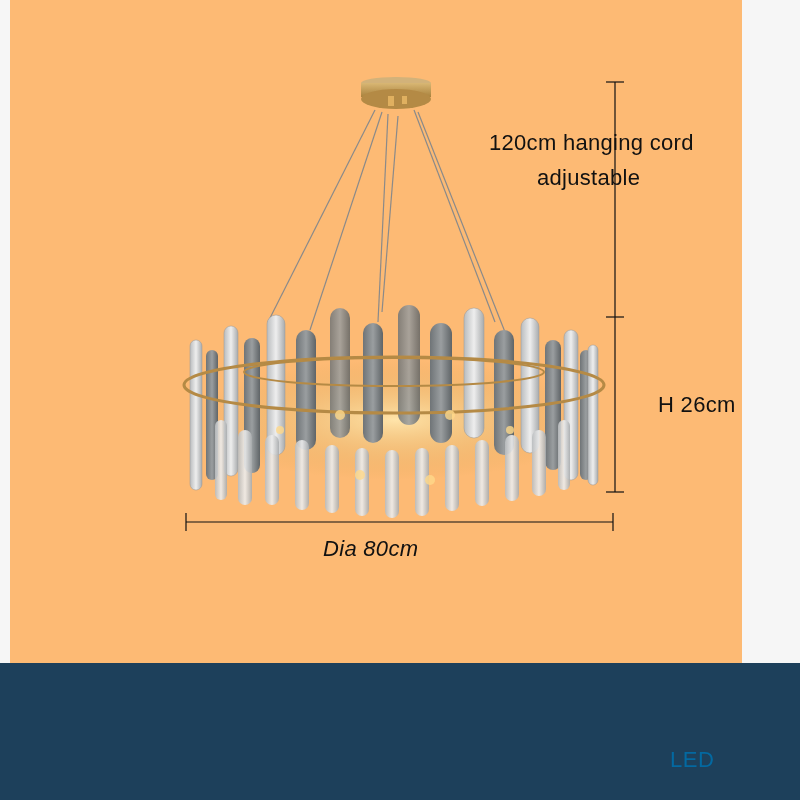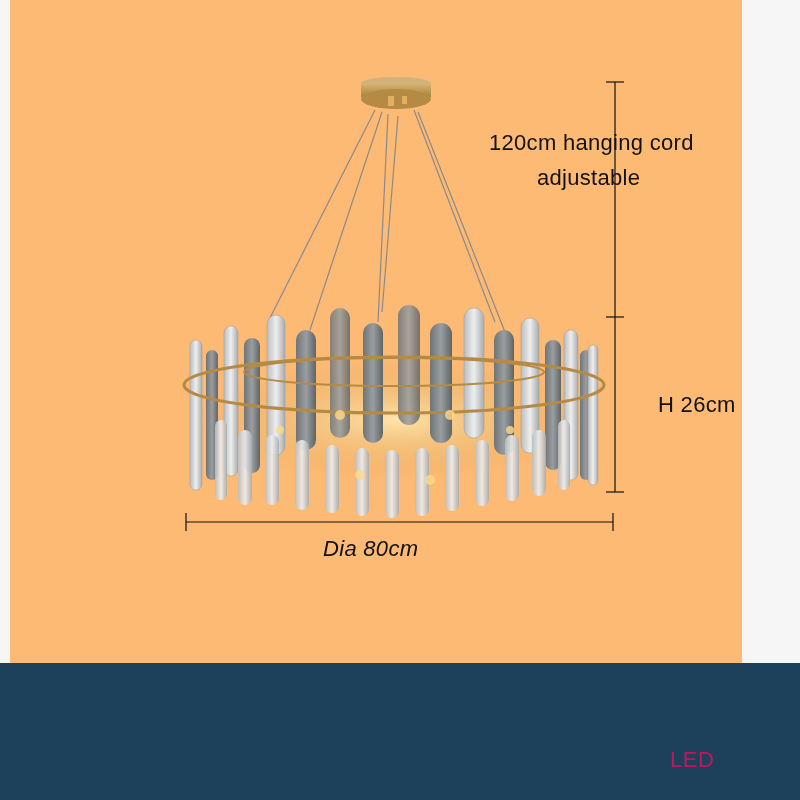--- a/index.html
+++ b/index.html
@@ -3,21 +3,21 @@
   <meta charset="utf-8">
   <style>
     html, body { margin: 0; padding: 0; }
     body {
       width: 800px; height: 800px; overflow: hidden; position: relative;
       background: #f6f6f6;
       font-family: "Liberation Sans", "DejaVu Sans", sans-serif;
     }
     .stage { position: absolute; left: 10px; top: 0; width: 732px; height: 663px; background: #fdba74; }
     .band { position: absolute; left: 0; top: 663px; width: 800px; height: 137px; background: #1d405b; }
-    .band-label { position: absolute; left: 670px; top: 747px; color: #be185d; font-size: 22px; letter-spacing: 0.5px; }
+    .band-label { position: absolute; left: 670px; top: 747px; color: #0369a1; font-size: 22px; letter-spacing: 0.5px; }
 
     .dim-text { position: absolute; color: #111; font-size: 22px; letter-spacing: 0.3px; white-space: nowrap; }
     .cord-line1 { left: 479px; top: 130px; }
     .cord-line2 { left: 527px; top: 165px; }
     .height-label { left: 613px; top: 392px; margin-left: 35px; }
     .dia-label { left: 313px; top: 536px; font-style: italic; }
 
     svg.figure { position: absolute; left: 0; top: 0; }
   </style>
 </head>

